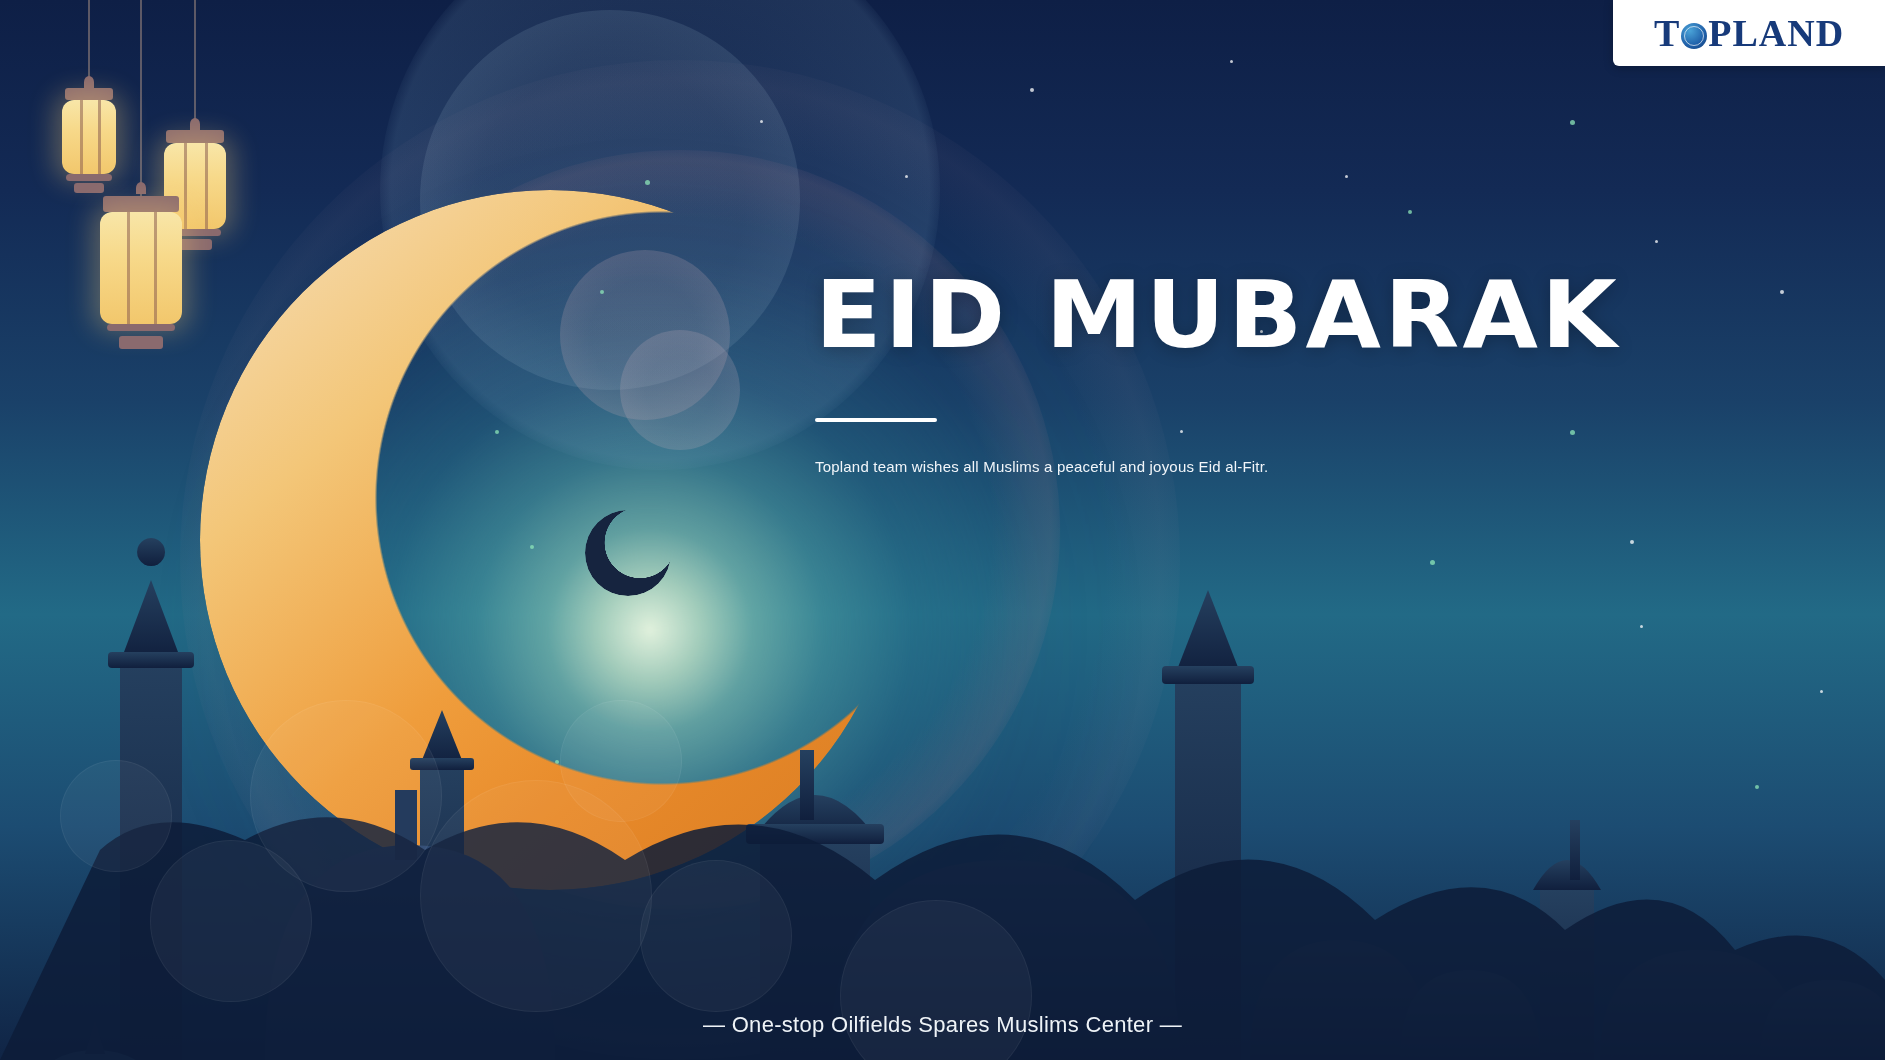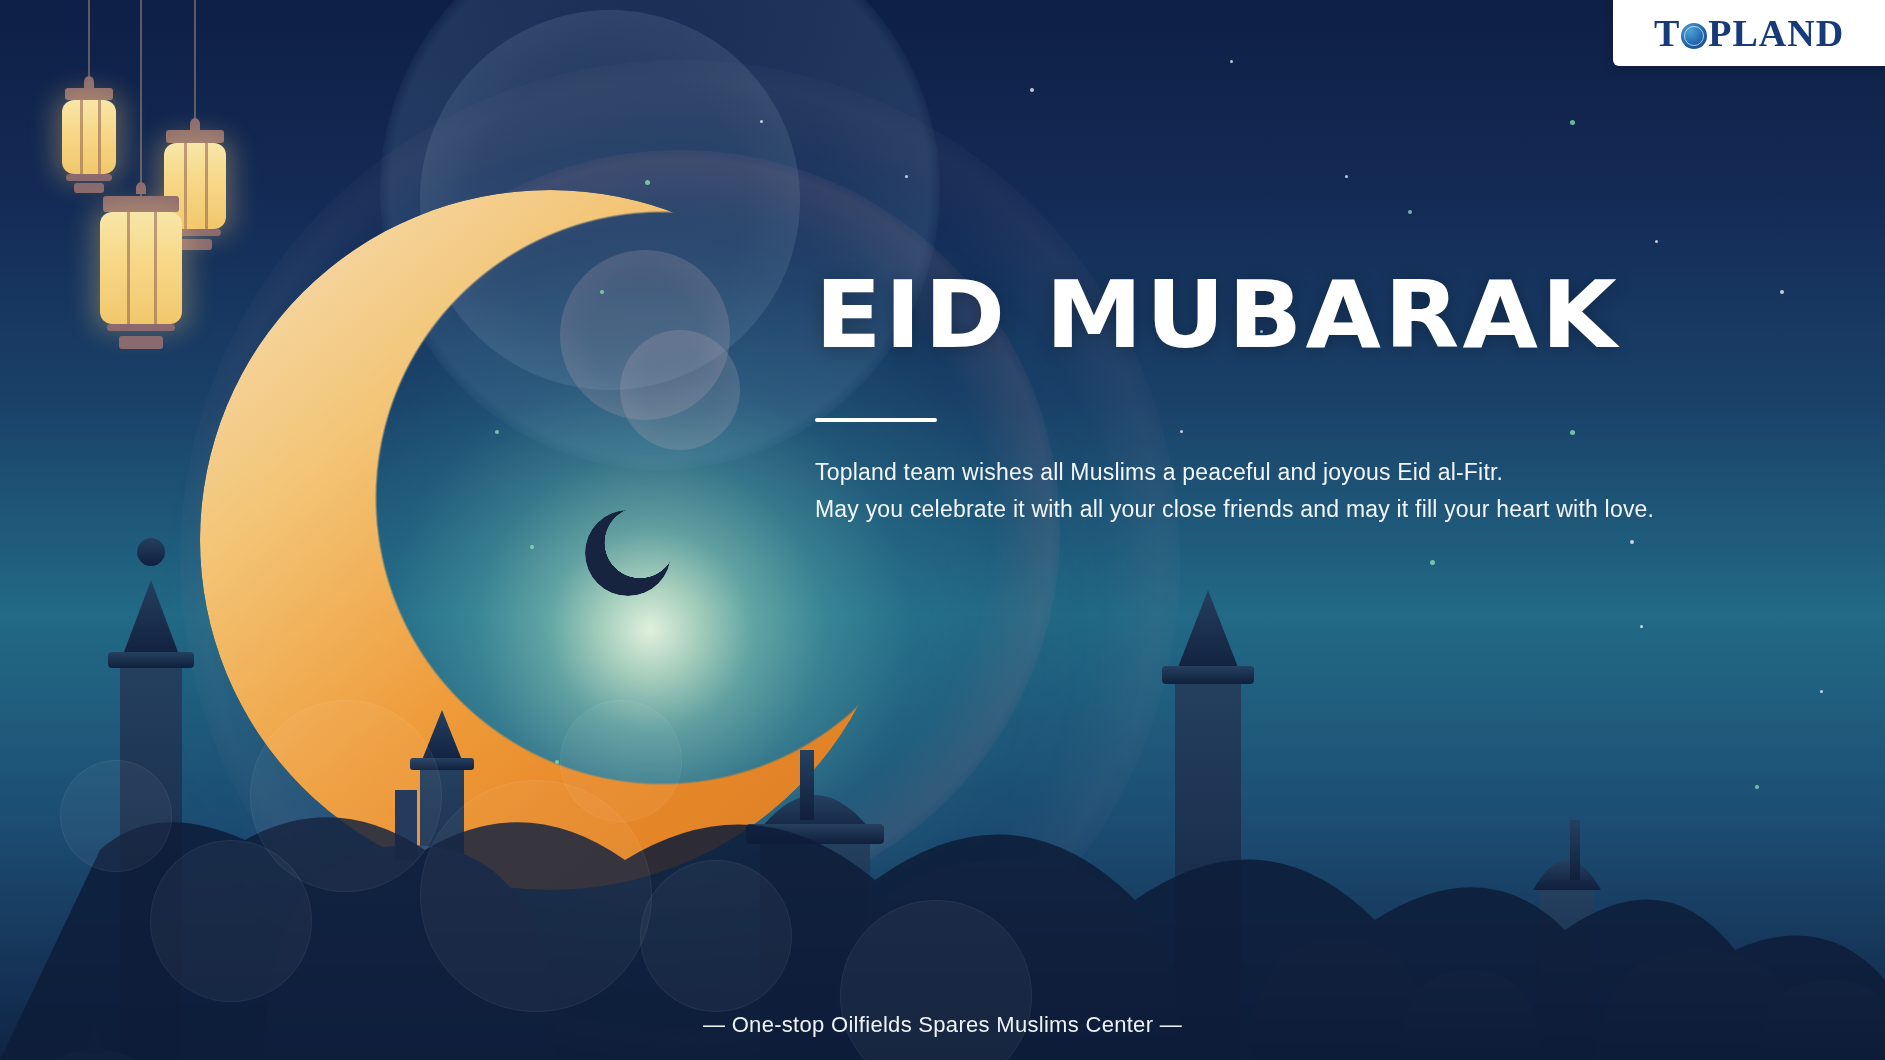--- a/index.html
+++ b/index.html
@@ -171,21 +171,21 @@
     transform-origin: left center;
   }
   .rule {
     width: 122px;
     height: 4px;
     background: #ffffff;
     margin: 56px 0 34px 0;
     border-radius: 2px;
   }
   .line {
-    font-size: 23px;
+    font-size: 15px;
     line-height: 1.42;
     color: #f2f6fa;
     margin: 0 0 4px 0;
     font-weight: 400;
     letter-spacing: .2px;
     max-width: 860px;
   }
   .footer {
     position: absolute;
     left: 0; right: 0;
@@ -376,21 +376,20 @@
   <div class="bokeh" style="left:560px;top:700px;width:120px;height:120px;"></div>
   <div class="bokeh" style="left:840px;top:900px;width:190px;height:190px;"></div>
   <div class="bokeh" style="left:60px;top:760px;width:110px;height:110px;"></div>
 
   <div class="mini-crescent" style="left:585px;top:510px;"></div>
 
   <div class="content">
     <h1 class="title">EID MUBARAK</h1>
     <div class="rule"></div>
     <p class="line">Topland team wishes all Muslims a peaceful and joyous Eid al-Fitr.</p>
-    <p class="line">May you celebrate it with all your close friends and may it fill your heart with love.</p>
   </div>
 
   <div class="footer">— One-stop Oilfields Spares Muslims Center —</div>
 
   <div class="logo">
     <span class="logo-text">
       <span>T</span>
       <span class="logo-globe"></span>
       <span>PLAND</span>
     </span>

